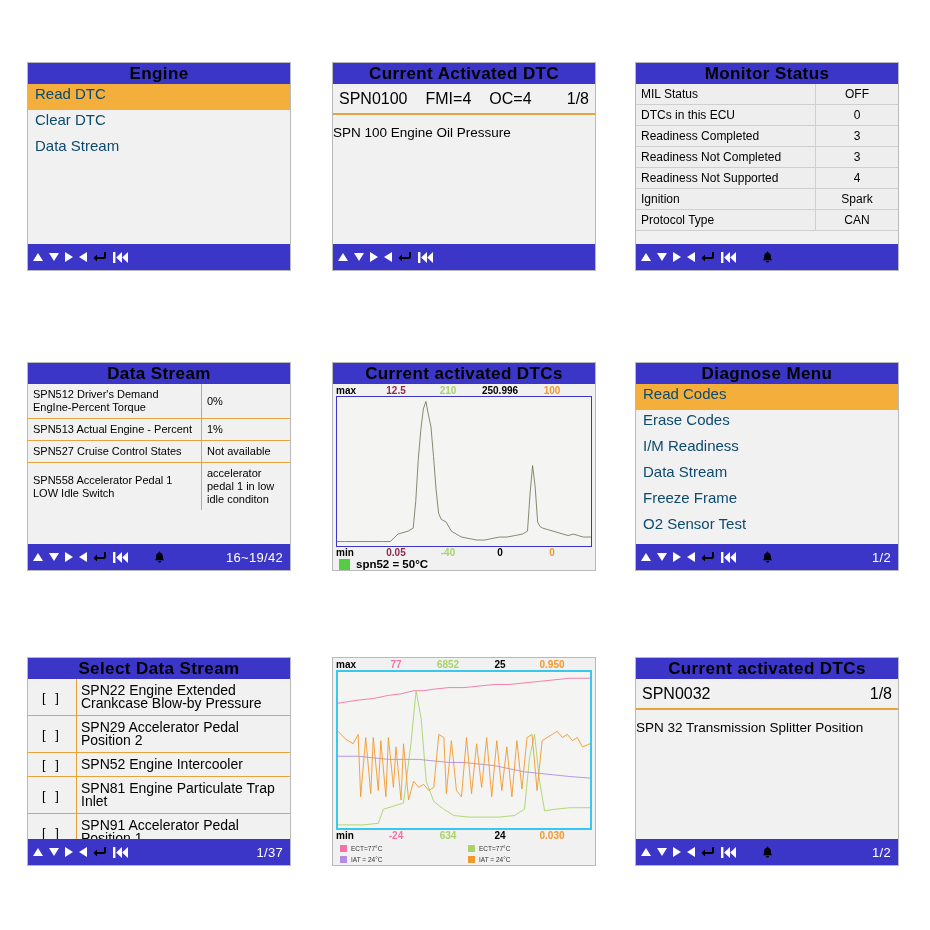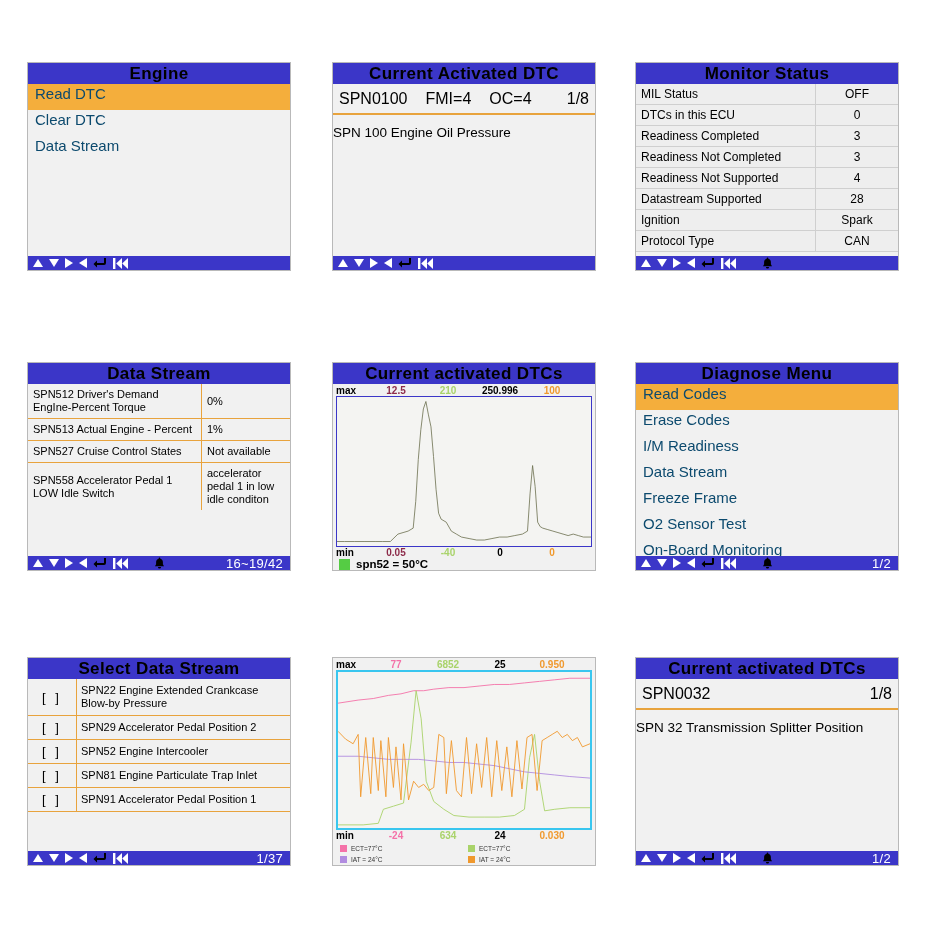--- a/index.html
+++ b/index.html
@@ -55,21 +55,21 @@
 
   .body {
     flex: 1 1 auto;
     background: #f1f1f1;
     position: relative;
     overflow: hidden;
   }
 
   .footer {
     flex: 0 0 auto;
-    height: 14px;
+    height: 26px;
     background: #3b36c8;
     display: flex;
     align-items: center;
     padding: 0 5px;
     box-sizing: border-box;
     color: #ffffff;
   }
 
   .footer .icons {
     display: flex;
@@ -175,21 +175,21 @@
   table.ds tr:last-child td { border-bottom: none; }
 
   
   table.sel {
     width: 100%;
     border-collapse: collapse;
     table-layout: fixed;
     background: #f1f1f1;
   }
   table.sel td {
-    font-size: 11px;
+    font-size: 14px;
     line-height: 13px;
     color: #000;
     padding: 5px 4px;
     border-bottom: 1px solid #e8a33d;
     vertical-align: middle;
   }
   table.sel td.chk {
     width: 40px;
     text-align: center;
     font-size: 13px;
@@ -342,24 +342,20 @@
           <td>Readiness Completed</td>
           <td class="val">3</td>
         </tr>
         <tr>
           <td>Readiness Not Completed</td>
           <td class="val">3</td>
         </tr>
         <tr>
           <td>Readiness Not Supported</td>
           <td class="val">4</td>
-        </tr>
-        <tr>
-          <td>Datastream Supported</td>
-          <td class="val">28</td>
         </tr>
         <tr>
           <td>Ignition</td>
           <td class="val">Spark</td>
         </tr>
         <tr>
           <td>Protocol Type</td>
           <td class="val">CAN</td>
         </tr>
       </tbody>

